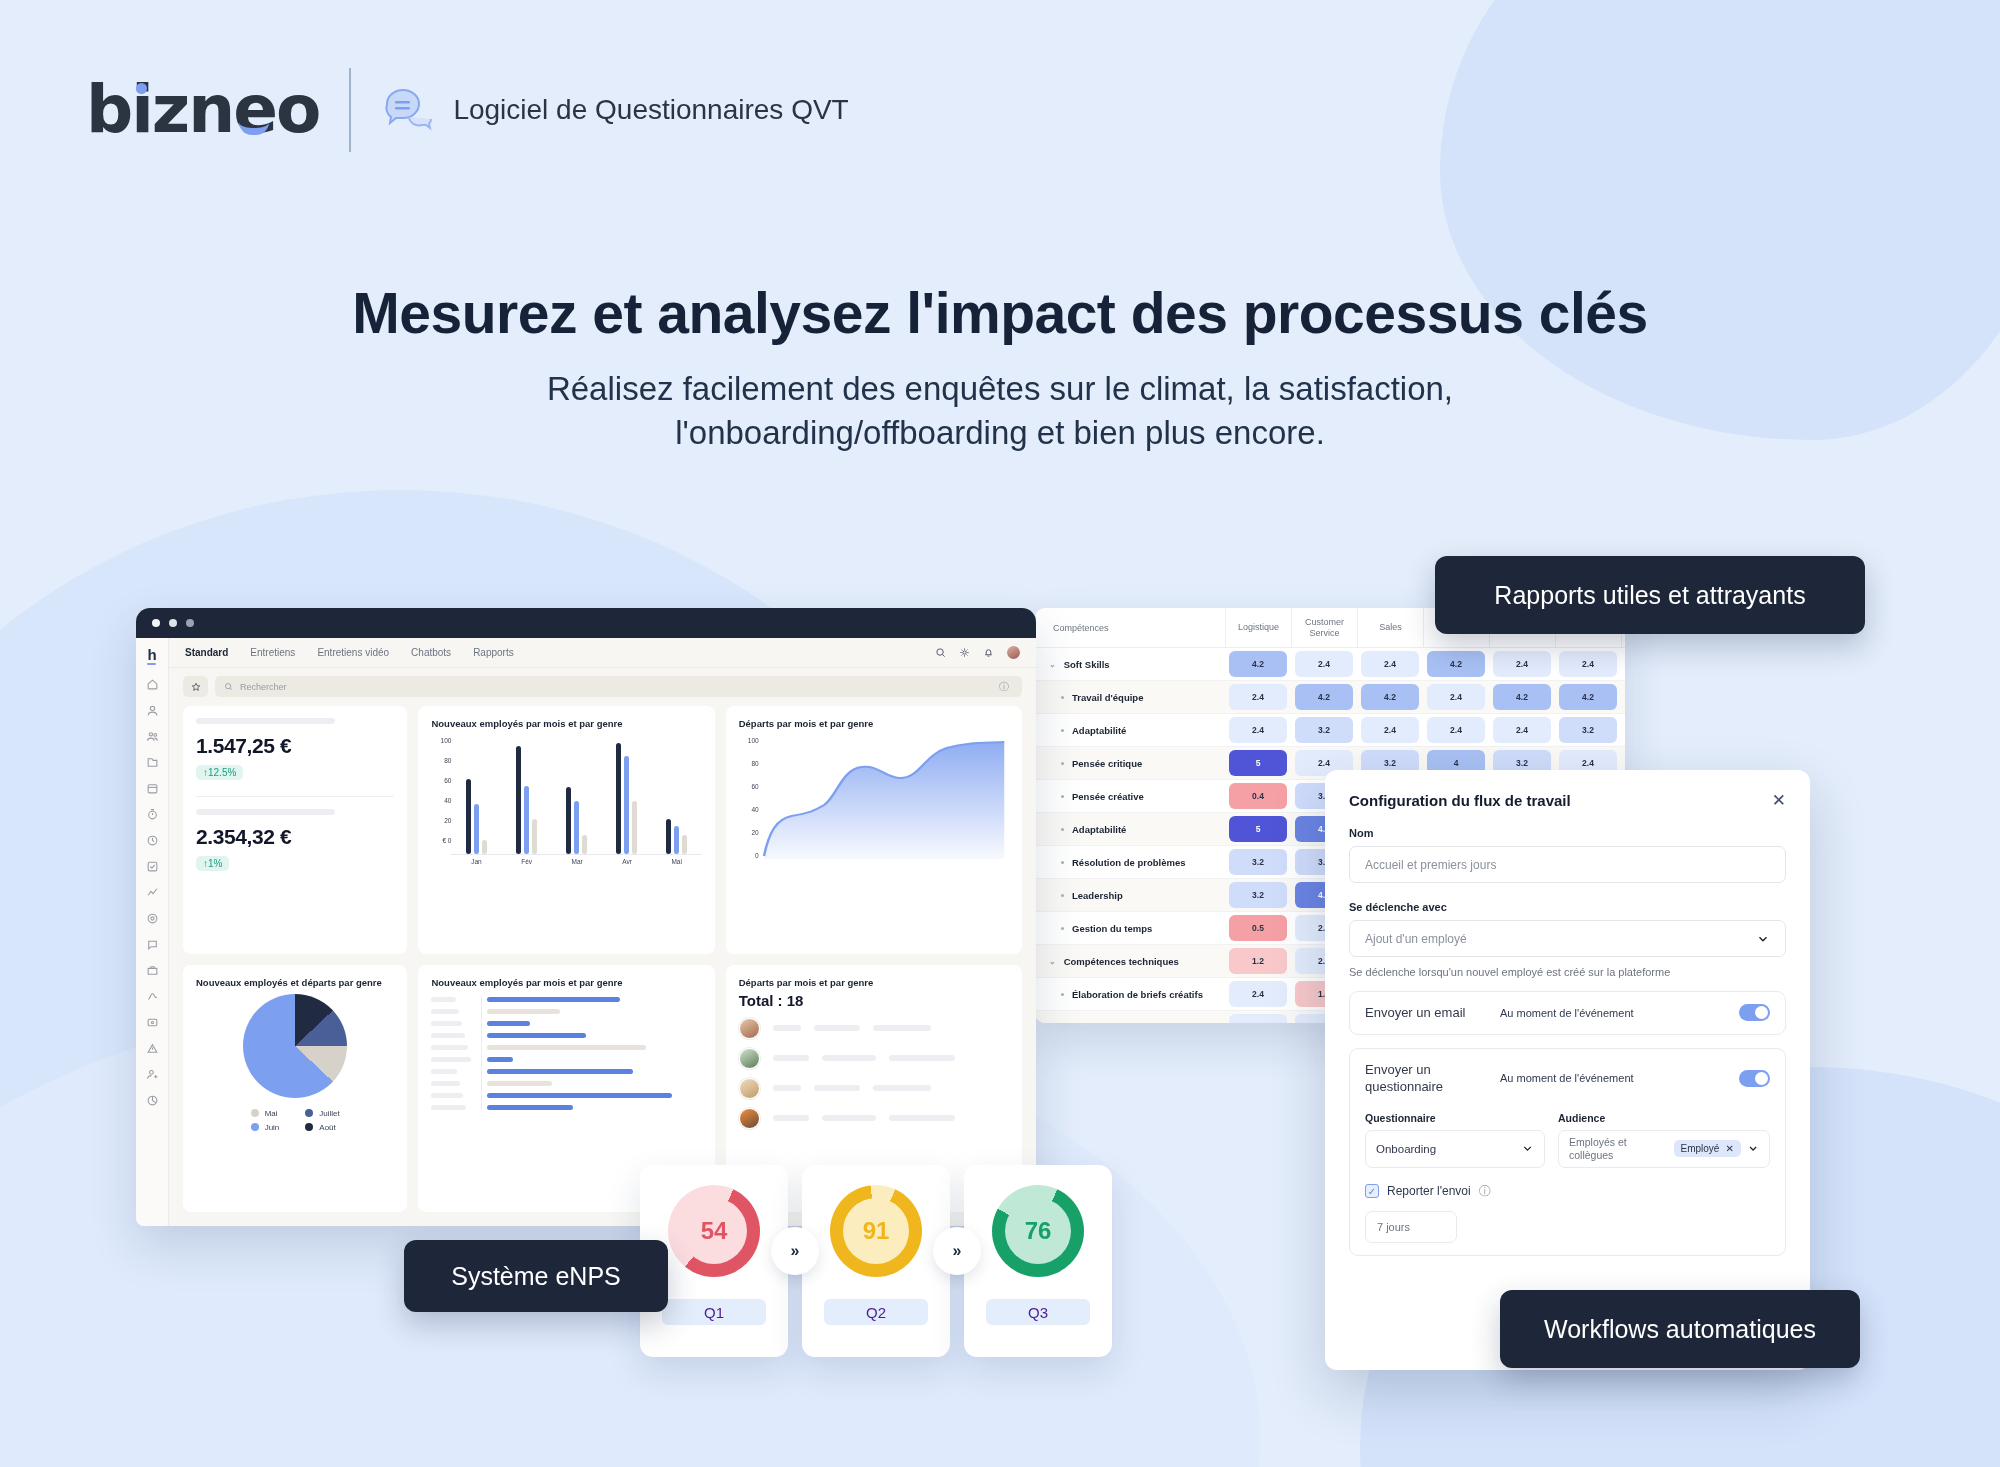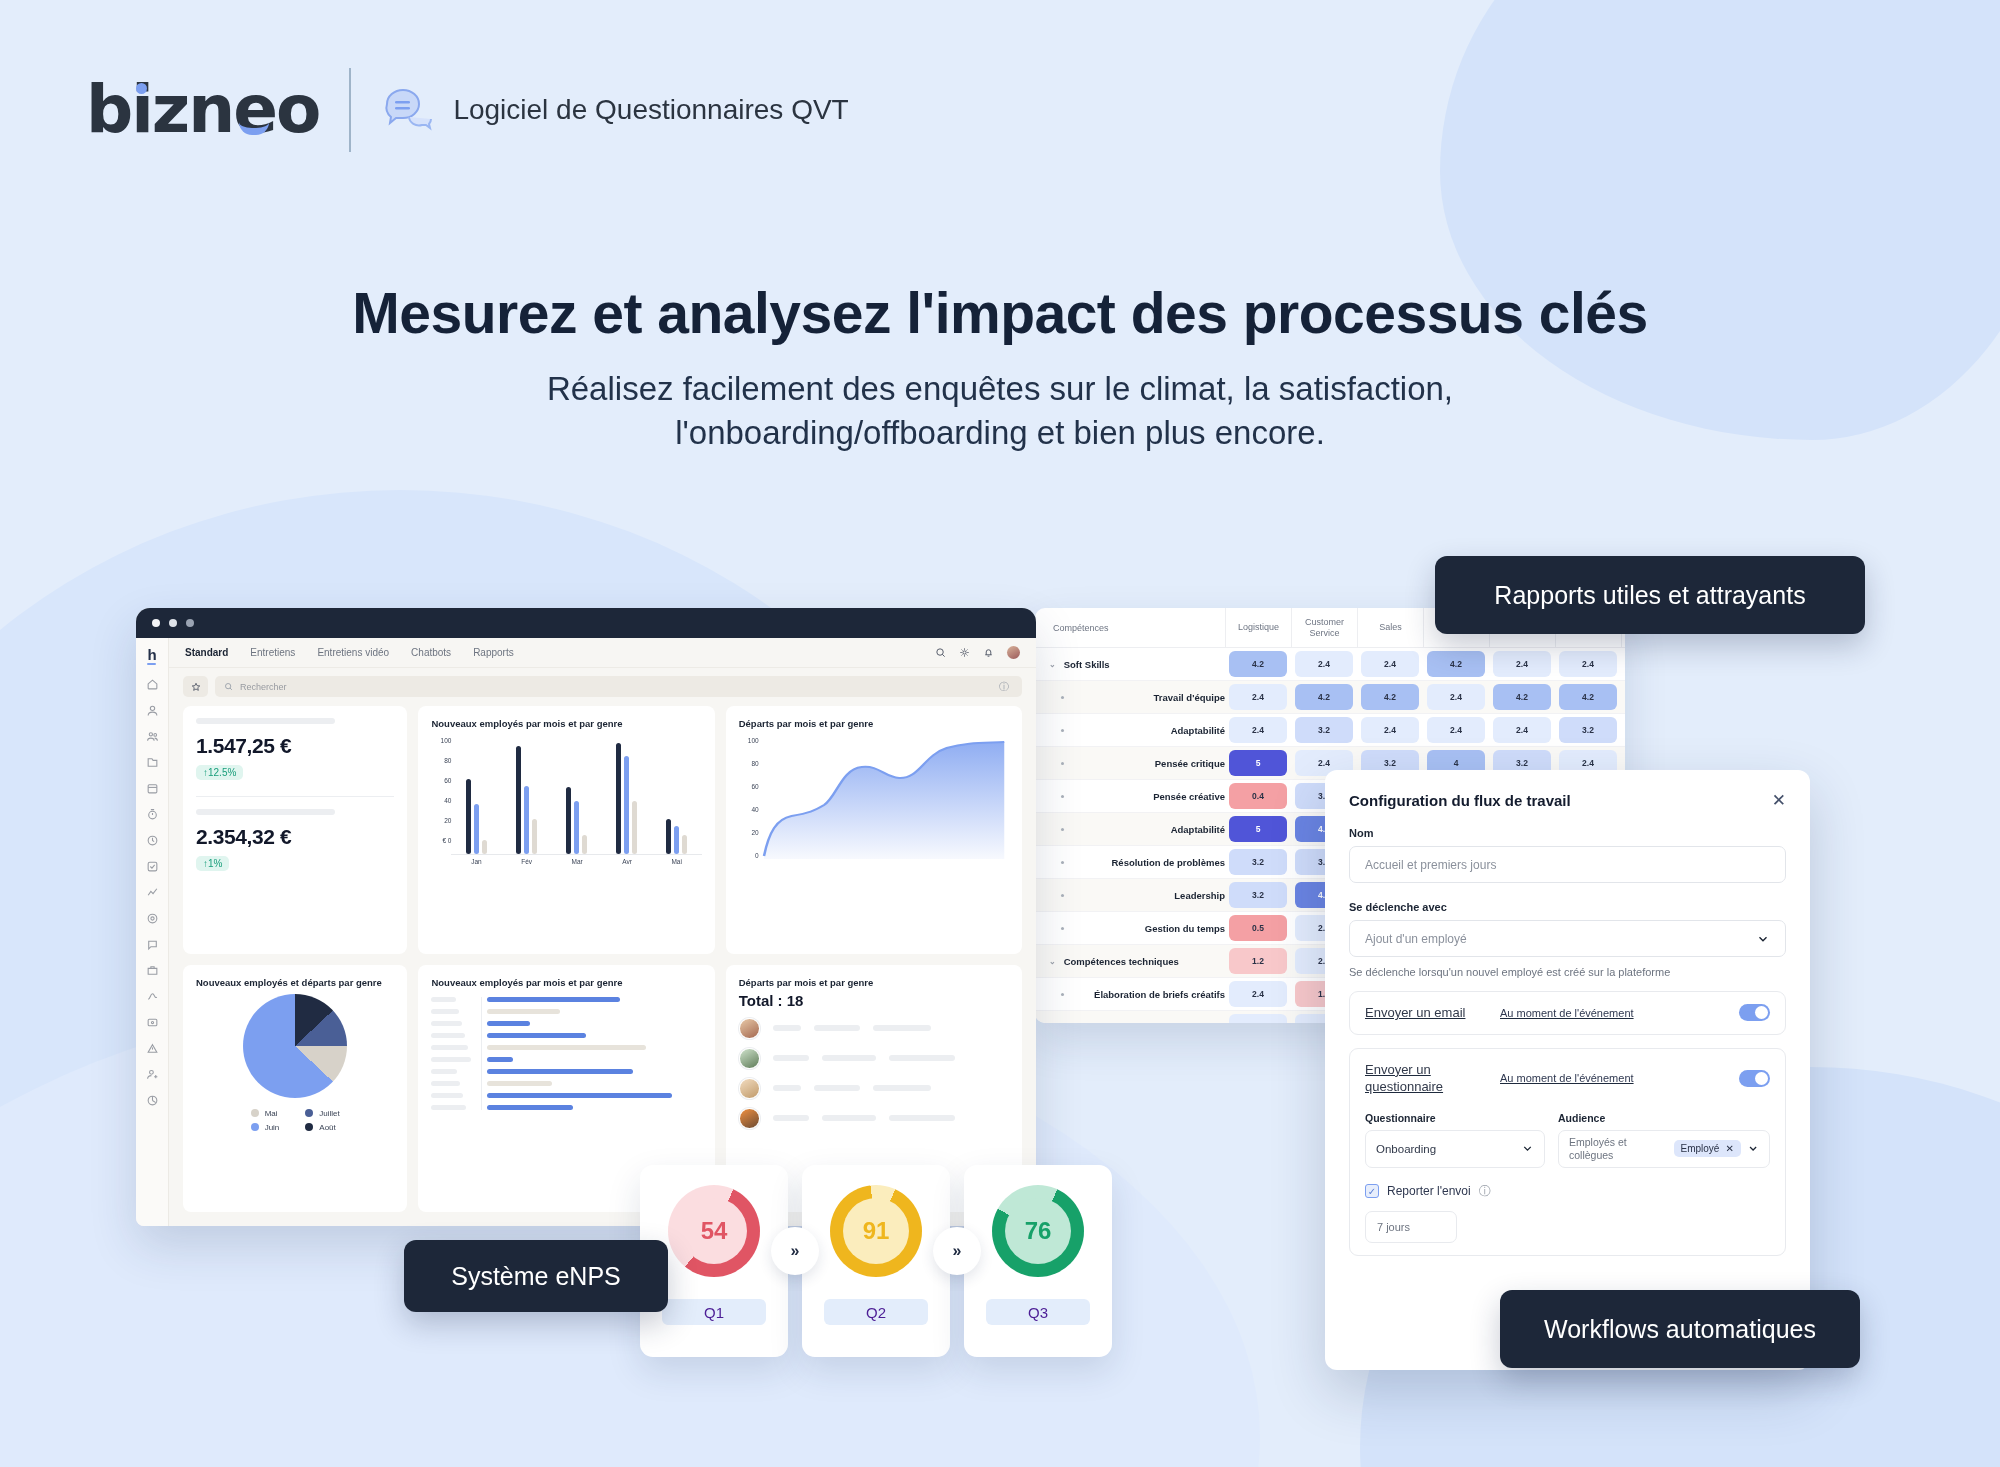--- a/index.html
+++ b/index.html
@@ -173,21 +173,21 @@
   .mx-head { display: flex; border-bottom: 1px solid #edeef1; height: 40px; align-items: stretch; }
   .mx-h-first { flex: 0 0 190px; display: flex; align-items: center; padding-left: 18px; font-size: 9px; color: #6e7583; }
   .mx-h-cell {
     flex: 0 0 66px; display: flex; align-items: center; justify-content: center;
     text-align: center; font-size: 9px; color: #6e7583; line-height: 1.15;
     border-left: 1px solid #edeef1;
   }
   .mx-row { display: flex; height: 33px; align-items: stretch; border-bottom: 1px solid #f2f2f4; }
   .mx-row.alt { background: #faf9f6; }
   .mx-first { flex: 0 0 190px; display: flex; align-items: center; gap: 8px; padding-left: 14px; font-size: 9.5px; color: #1b2433; font-weight: 600; white-space: nowrap; overflow: hidden; }
-  .mx-first.sub { padding-left: 26px; justify-content: space-between; }
+  .mx-first.sub { padding-left: 26px; }
   .mx-first.sub::before { content: ""; position: absolute; }
   .chev { font-size: 8px; color: #9aa0a9; }
   .bullet { width: 3px; height: 3px; border-radius: 50%; background: #aab0ba; flex: 0 0 3px; }
   .mx-cell { flex: 0 0 66px; display: flex; align-items: center; justify-content: center; padding: 3px 4px; }
   .chip {
     width: 100%; height: 100%; border-radius: 6px; display: flex;
     align-items: center; justify-content: center; font-size: 8.5px; color: #2a3247; font-weight: 600;
   }
 
   
@@ -202,21 +202,21 @@
   .wf-input {
     height: 37px; border: 1px solid #e2e5ea; border-radius: 7px;
     display: flex; align-items: center; padding: 0 15px;
     font-size: 12px; color: #8b919c;
   }
   .wf-hint { font-size: 11px; color: #6d7480; margin-top: 9px; }
   .wf-acthead { display: flex; align-items: center; justify-content: space-between; margin-top: 18px; }
   .wf-acttitle { font-size: 14px; font-weight: 700; color: #141c2e; }
   .wf-addbtn { border: 1px solid #e2e5ea; border-radius: 7px; padding: 8px 16px; font-size: 11px; color: #1b2433; }
   .act-box { border: 1px solid #e8eaee; border-radius: 9px; padding: 12px 15px; margin-top: 13px; }
-  .act-row { display: flex; align-items: center; text-decoration: underline; }
+  .act-row { display: flex; align-items: center; }
   .act-name { font-size: 13px; color: #31394a; width: 135px; line-height: 1.35; }
   .act-when { font-size: 11px; color: #2f3850; flex: 1; }
   .toggle { width: 31px; height: 17px; border-radius: 10px; background: #7c9ff0; position: relative; flex: 0 0 31px; }
   .toggle::after { content:""; position: absolute; right: 2px; top: 2px; width: 13px; height: 13px; border-radius: 50%; background: #fff; }
   .sub-lab { font-size: 10.5px; font-weight: 700; color: #1b2433; margin-bottom: 6px; }
   .twocol { display: flex; gap: 13px; margin-top: 16px; }
   .sel {
     border: 1px solid #e8eaee; border-radius: 7px; height: 38px;
     display: flex; align-items: center; padding: 0 10px; font-size: 11.5px; color: #31394a; gap: 6px;
   }

